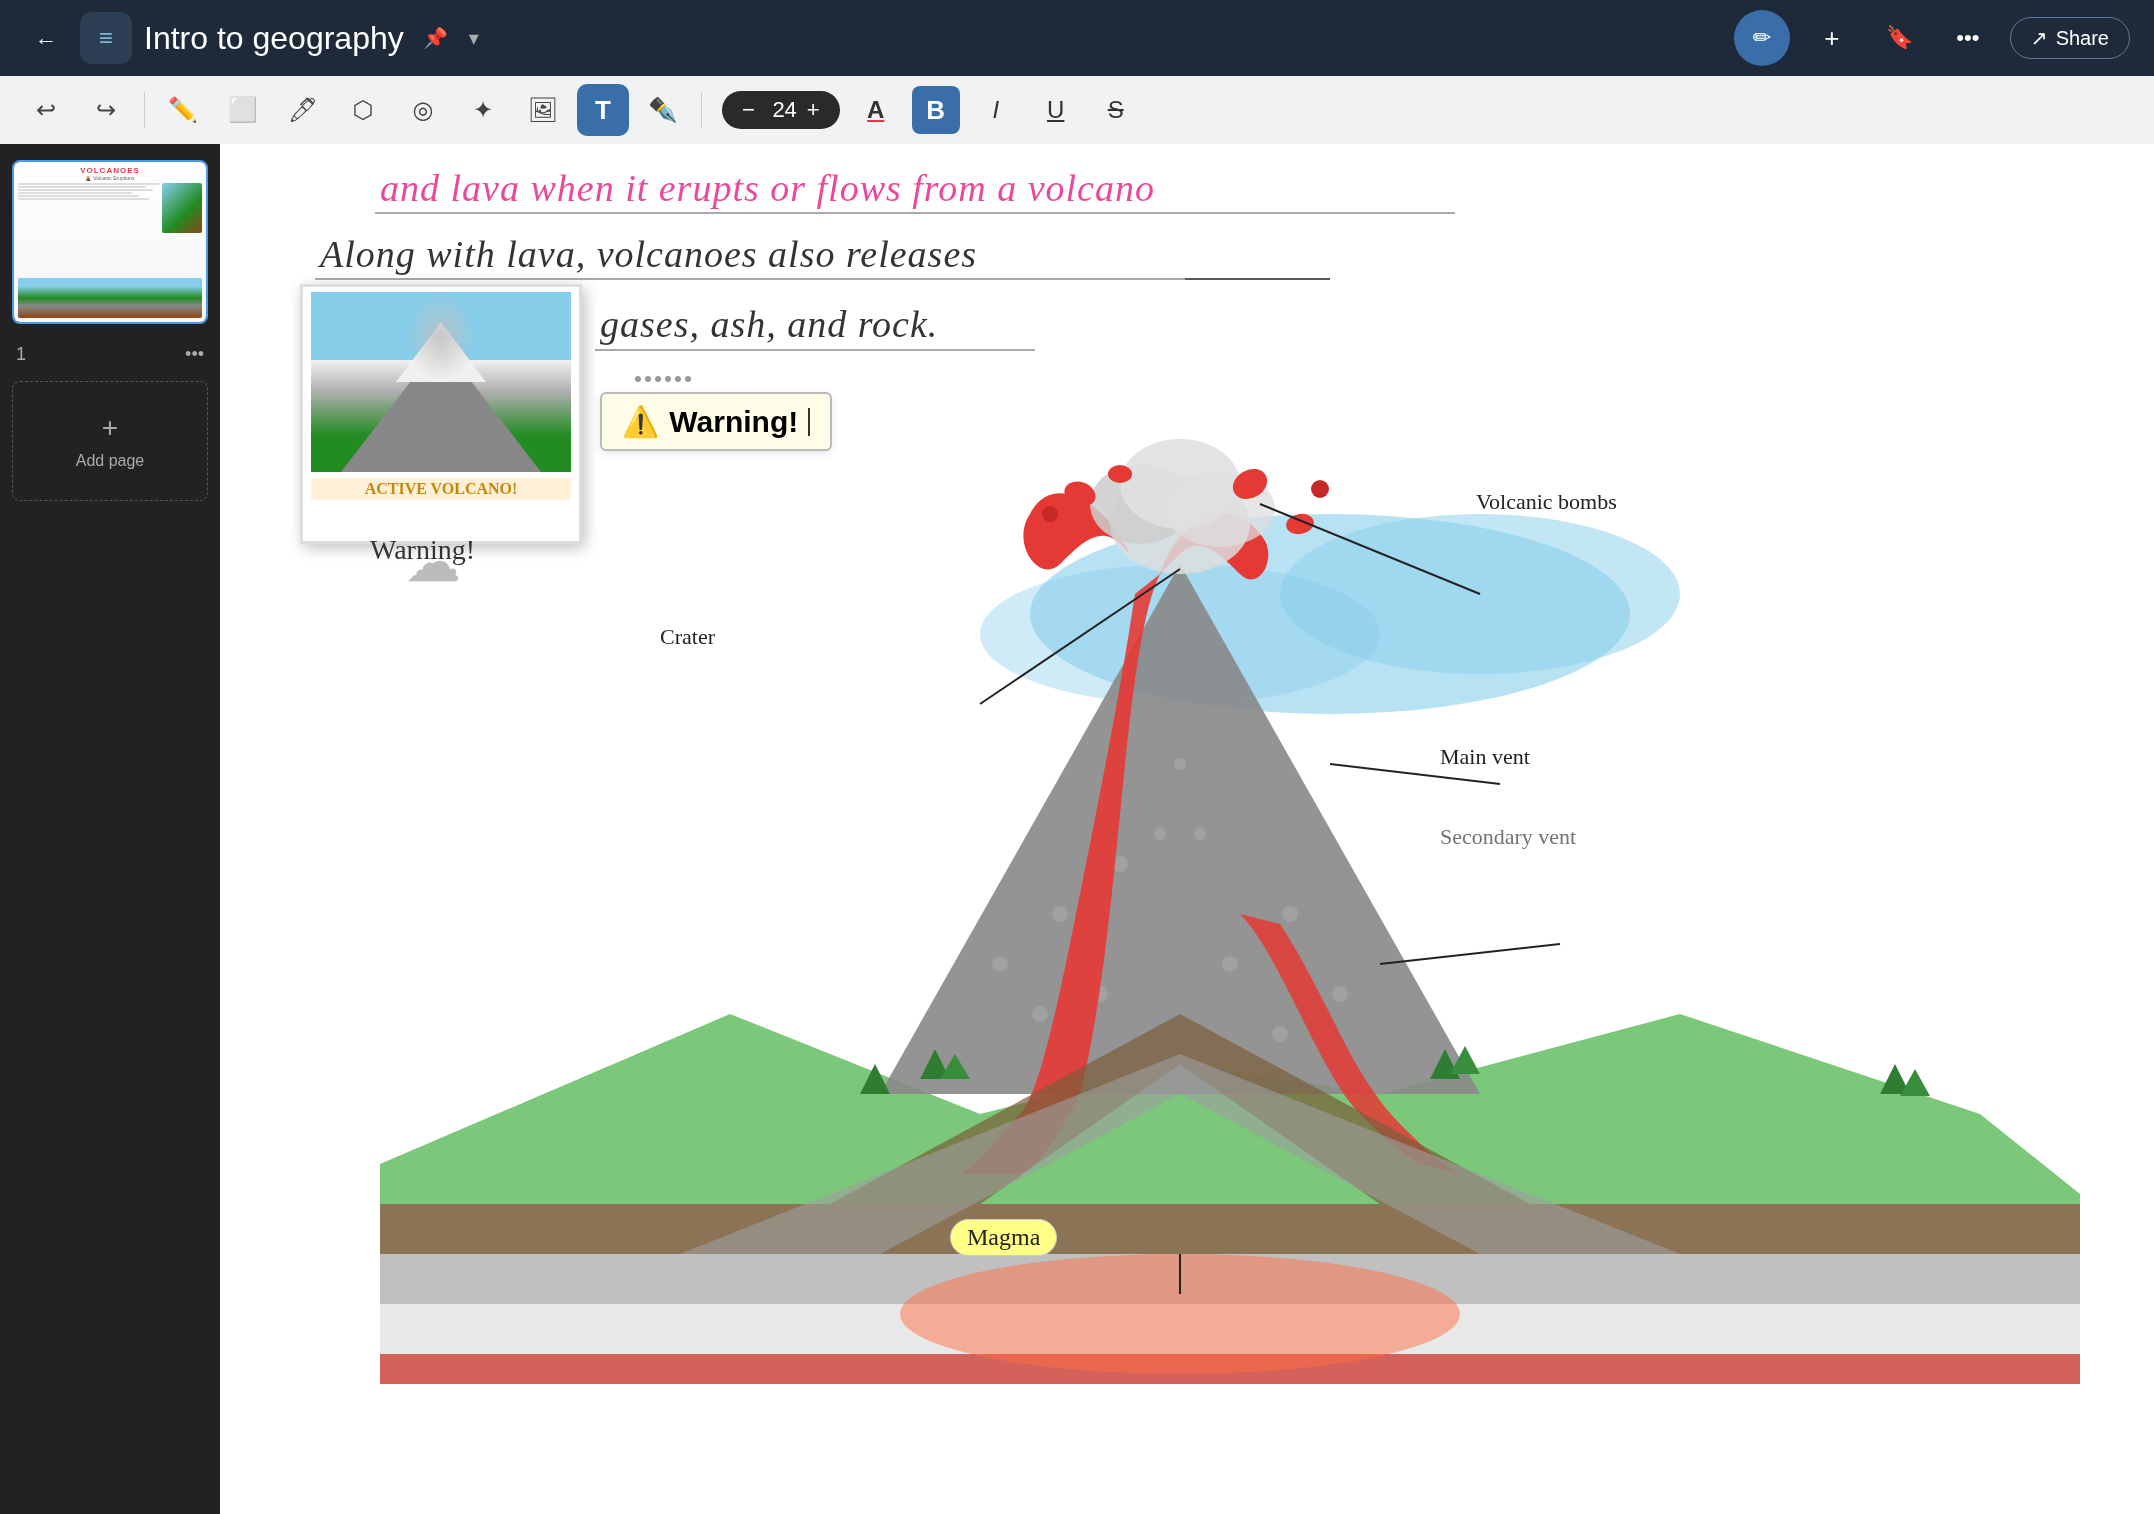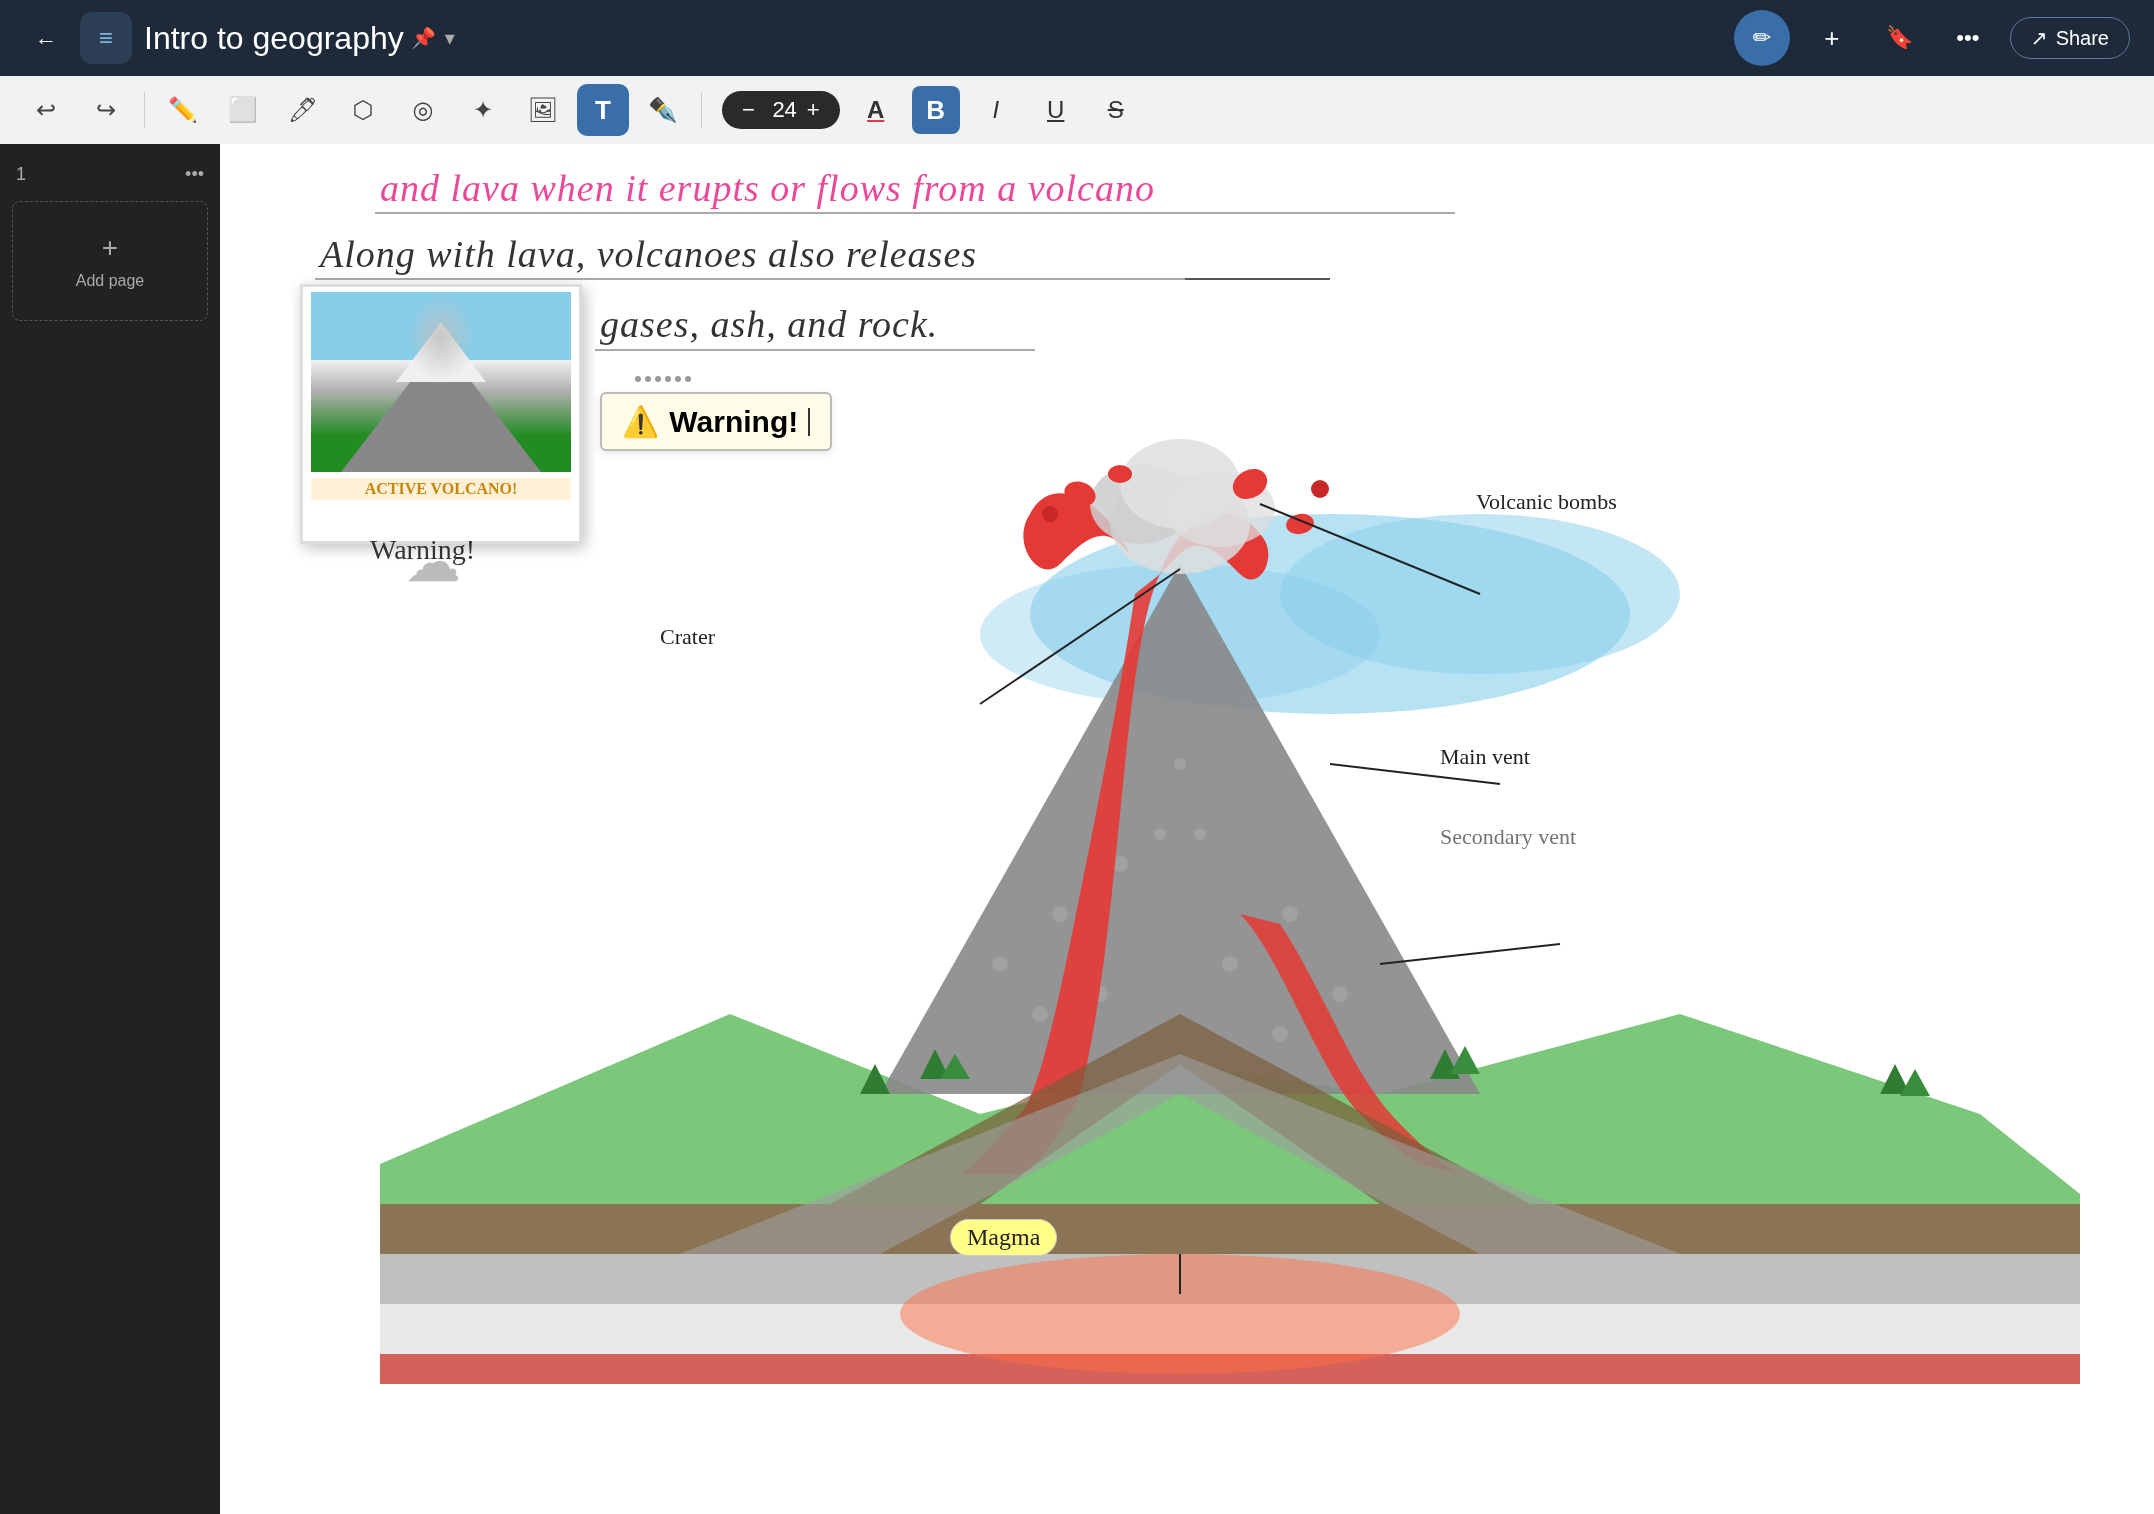--- a/index.html
+++ b/index.html
@@ -43,21 +43,21 @@
       width: 52px; height: 52px;
       border-radius: 12px;
       background: #2d3f55;
       display: flex; align-items: center; justify-content: center;
       color: #7fb3d3;
       font-size: 24px;
     }
     .title-area {
       display: flex;
       align-items: center;
-      gap: 8px;
+      gap: 20px;
     }
     .title-text {
       color: #fff;
       font-size: 32px;
       font-weight: 500;
     }
     .title-pin {
       font-size: 20px;
     }
     .title-chevron {
@@ -425,20 +425,40 @@
     <span style="font-size:24px;text-decoration:underline;">U</span>
   </button>
   <button class="text-format-btn">
     <span style="font-size:24px;text-decoration:line-through;">S</span>
   </button>
 </div>
 
 <div class="main">
 
   <div class="sidebar">
+    <div class="page-thumbnail">
+      <div class="page-thumb-img">
+        <div class="thumb-content">
+          <div class="thumb-title">VOLCANOES</div>
+          <div class="thumb-subtitle">🌋 Volcanic Eruptions</div>
+          <div class="thumb-body">
+            <div class="thumb-text-col">
+              <div class="thumb-line" style="width:100%"></div>
+              <div class="thumb-line" style="width:90%"></div>
+              <div class="thumb-line" style="width:95%"></div>
+              <div class="thumb-line" style="width:80%"></div>
+              <div class="thumb-line" style="width:85%"></div>
+              <div class="thumb-line" style="width:92%"></div>
+            </div>
+            <div class="thumb-img-area"></div>
+          </div>
+          <div class="thumb-diagram" style="background: linear-gradient(180deg, #87ceeb 20%, #228b22 50%, #888 70%, #8b4513 100%);"></div>
+        </div>
+      </div>
+    </div>
     <div class="page-num-row">
       <span class="page-num">1</span>
       <span class="page-more">•••</span>
     </div>
     <div class="add-page-btn">
       <span class="add-page-icon">+</span>
       <span>Add page</span>
     </div>
   </div>
 

